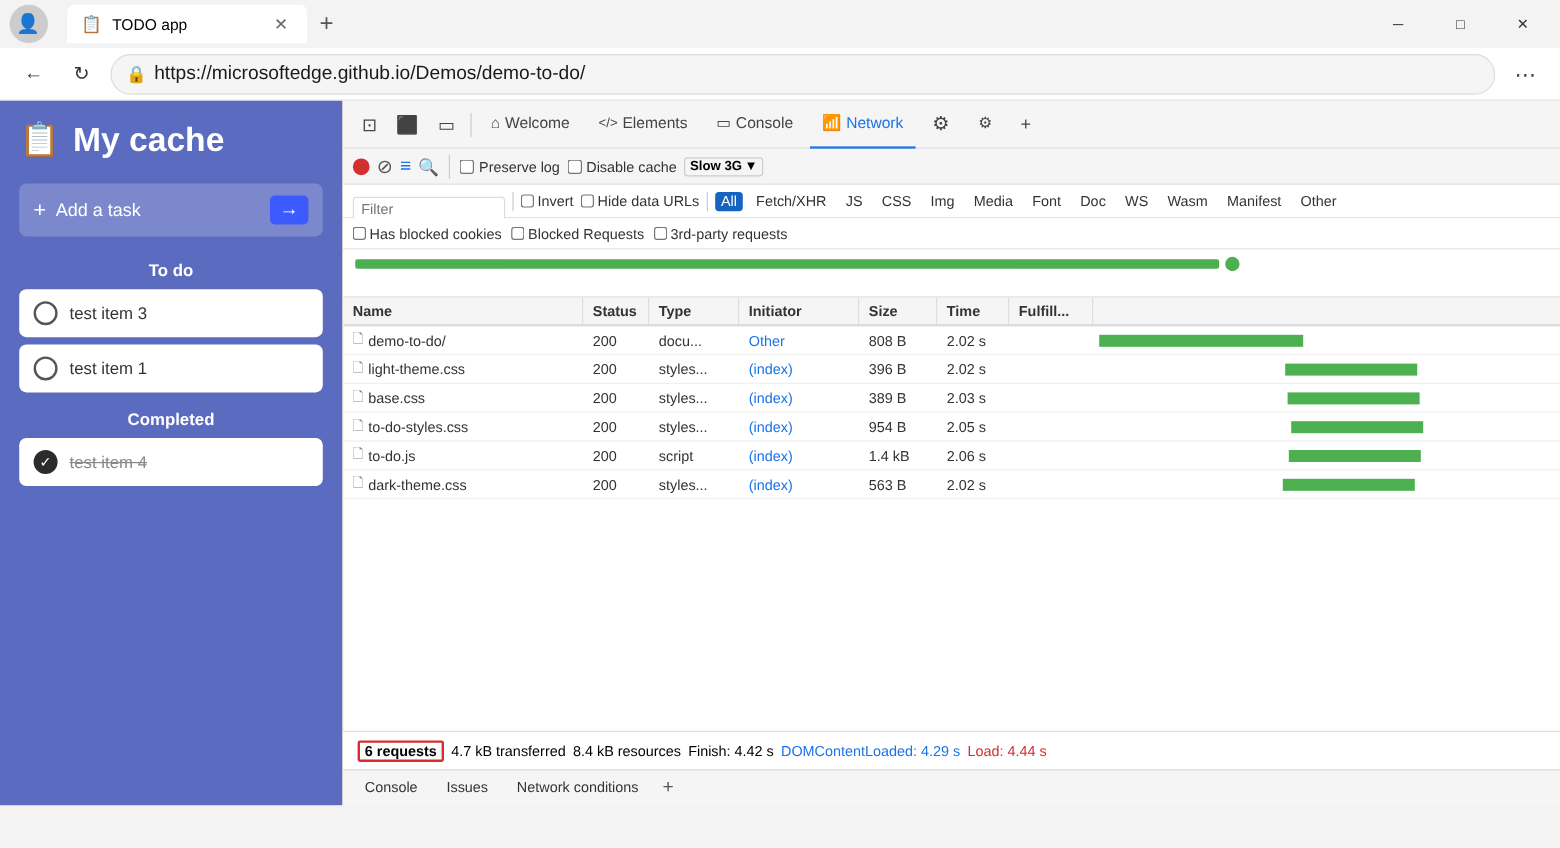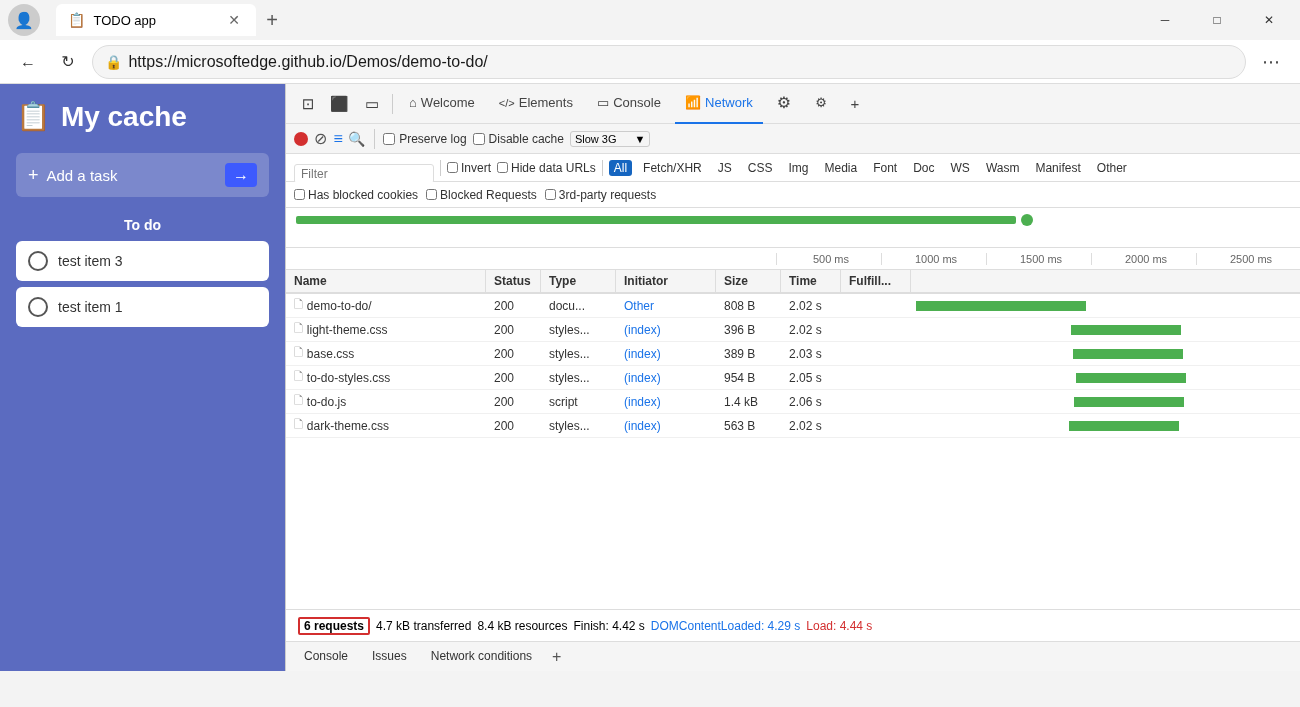--- a/index.html
+++ b/index.html
@@ -55,25 +55,25 @@
     .dt-tab { display: flex; align-items: center; gap: 4px; padding: 0 10px; height: 40px; cursor: pointer; font-size: 13px; color: #444; border-bottom: 2px solid transparent; }
     .dt-tab.active { color: #1a73e8; border-bottom: 2px solid #1a73e8; }
     .dt-spacer { flex: 1; }
 
     
     .net-toolbar { display: flex; align-items: center; background: #f5f5f5; border-bottom: 1px solid #ddd; padding: 0 8px; height: 30px; gap: 6px; }
     .record-btn { width: 14px; height: 14px; border-radius: 50%; background: #d32f2f; flex-shrink: 0; }
     .clear-btn { font-size: 16px; color: #555; cursor: pointer; }
     .checkbox-label { display: flex; align-items: center; gap: 4px; font-size: 12px; color: #333; }
     .checkbox-label input { width: 12px; height: 12px; }
-    .throttle-select { font-size: 11px; background: #f5f5f5; border: 1px solid #ccc; border-radius: 3px; padding: 1px 4px; cursor: pointer; display: flex; align-items: flex-start; gap: 18px; }
+    .throttle-select { font-size: 11px; background: #f5f5f5; border: 1px solid #ccc; border-radius: 3px; padding: 1px 4px; cursor: pointer; display: flex; align-items: flex-start; gap: 2px; font-weight: bold; }
 
     
     .filter-bar { display: flex; align-items: center; background: white; border-bottom: 1px solid #ddd; padding: 2px 8px; height: 28px; gap: 6px; }
-    .filter-input { border: 1px solid #ddd; border-radius: 3px; padding: 2px 6px; font-size: 12px; width: 140px; margin-top: 13px; }
+    .filter-input { border: 1px solid #ddd; border-radius: 3px; padding: 2px 6px; font-size: 12px; width: 127px; margin-top: 13px; }
     .filter-sep { width: 1px; height: 16px; background: #ccc; }
     .filter-checkbox { display: flex; align-items: center; gap: 3px; font-size: 12px; color: #333; }
     .filter-checkbox input { width: 11px; height: 11px; }
     .filter-type-btn { padding: 1px 5px; font-size: 12px; color: #333; border-radius: 3px; cursor: pointer; }
     .filter-type-btn.active { background: #1565c0; color: white; }
 
     
     .cookie-bar { display: flex; align-items: center; background: white; border-bottom: 1px solid #ddd; padding: 2px 8px; height: 26px; gap: 8px; font-size: 12px; }
     .cookie-bar input[type=checkbox] { width: 11px; height: 11px; }
 
@@ -170,20 +170,27 @@
     </div>
     <div class="section-title">To do</div>
     <div class="task-item">
       <div class="task-circle"></div>
       <span class="task-text">test item 3</span>
     </div>
     <div class="task-item">
       <div class="task-circle"></div>
       <span class="task-text">test item 1</span>
     </div>
+    <div class="completed-section">
+      <div class="section-title">Completed</div>
+      <div class="task-item">
+        <div class="task-circle checked">✓</div>
+        <span class="task-text done">test item 4</span>
+      </div>
+    </div>
   </div>
 
   <div class="devtools">
 
     <div class="devtools-toolbar">
       <button class="dt-icon-btn" title="Inspect element">⊡</button>
       <button class="dt-icon-btn" title="Toggle device emulation">⬛</button>
       <button class="dt-icon-btn">▭</button>
       <div class="dt-sep"></div>
       <div class="dt-tab">
@@ -276,30 +283,20 @@
     </div>
 
     <div class="timeline-overlay">
 
       <div class="timeline-green-line" style="left:10px; width:720px; top:8px; height:8px; background:#4caf50; border-radius:2px;"></div>
 
       <div style="position:absolute;left:735px;top:6px;width:12px;height:12px;background:#4caf50;border-radius:50%;"></div>
 
     </div>
 
-    <div class="timeline-ruler">
-      <div class="timeline-marks">
-        <div class="timeline-mark">500 ms</div>
-        <div class="timeline-mark">1000 ms</div>
-        <div class="timeline-mark">1500 ms</div>
-        <div class="timeline-mark">2000 ms</div>
-        <div class="timeline-mark">2500 ms</div>
-
-      </div>
-    </div>
 
     <div class="net-table-container">
       <div class="net-table-header">
         <div class="net-col-header name">Name</div>
         <div class="net-col-header status">Status</div>
         <div class="net-col-header type">Type</div>
         <div class="net-col-header initiator">Initiator</div>
         <div class="net-col-header size">Size</div>
         <div class="net-col-header time">Time</div>
         <div class="net-col-header fulfill">Fulfill...</div>

